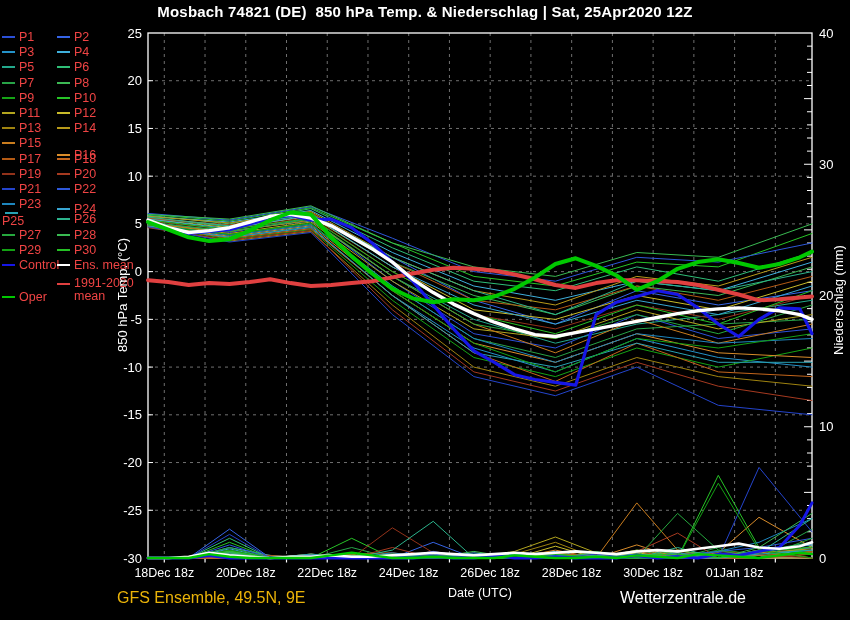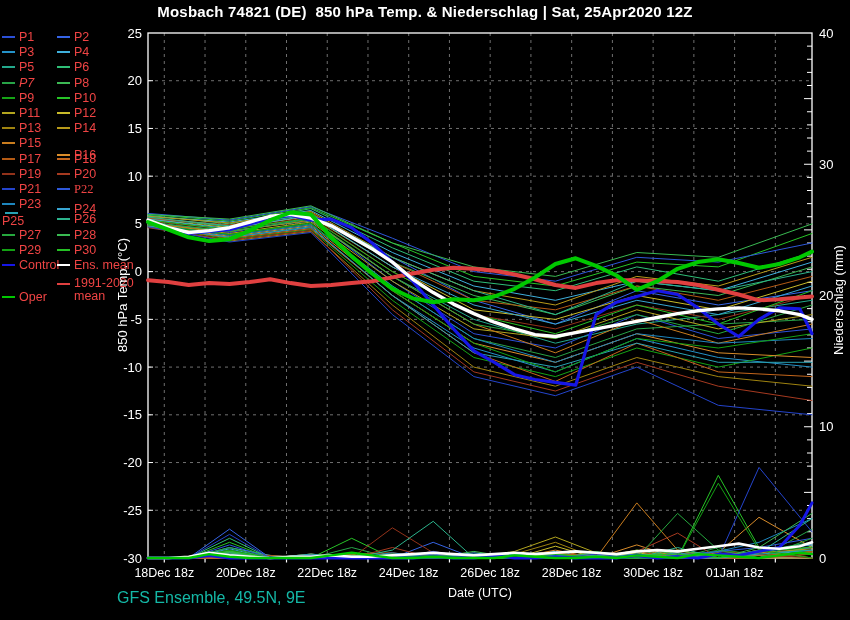--- a/index.html
+++ b/index.html
@@ -12,21 +12,21 @@
   .lg-sw{display:inline-block;width:13px;height:2px;margin-right:4px;flex:none;}
   .lg-lb{font-size:12.5px;color:#ef4444;line-height:14px;white-space:nowrap;}
   .lg-two{position:absolute;display:flex;align-items:flex-start;}
   .lg-two .lg-sw{margin-top:6px;}
   .lg-two .lg-lb{line-height:13px;}
   .vlabel{position:absolute;white-space:nowrap;font-size:13px;color:#fff;}
   #y-left-label{left:122px;top:295px;transform:translate(-50%,-50%) rotate(-90deg);}
   #y-right-label{left:838px;top:300px;transform:translate(-50%,-50%) rotate(-90deg);}
   #x-axis-title{position:absolute;left:380px;top:586px;width:200px;text-align:center;
        font-size:12.5px;color:#fff;}
-  #footer-left{position:absolute;left:117px;top:589px;font-size:16px;color:#14b8a6;}
+  #footer-left{position:absolute;left:117px;top:589px;font-size:16px;color:#eab308;}
   #footer-right{position:absolute;left:620px;top:589px;font-size:16px;color:#fff;}
   svg{position:absolute;left:0;top:0;}
 </style>
 </head>
 <body>
 
 <div id="app">
   <div id="chart-title">Mosbach 74821 (DE)  850 hPa Temp. &amp; Niederschlag | Sat, 25Apr2020 12Z</div>
 
   <div id="legend">
@@ -47,21 +47,21 @@
         <span class="lg-lb">P4</span>
       </div>
       <div class="lg-item" style="left: 2px; top: 60.4px;">
         <span class="lg-sw" style="background: rgb(35, 169, 140);"></span>
         <span class="lg-lb">P5</span>
       </div>
       <div class="lg-item" style="left: 57px; top: 60.4px;">
         <span class="lg-sw" style="background: rgb(47, 191, 119);"></span>
         <span class="lg-lb">P6</span>
       </div>
-      <div class="lg-item" style="left: 2px; top: 75.6px; font-style: italic;">
+      <div class="lg-item" style="left: 2px; top: 75.6px;">
         <span class="lg-sw" style="background: rgb(39, 163, 71);"></span>
         <span class="lg-lb">P7</span>
       </div>
       <div class="lg-item" style="left: 57px; top: 75.6px;">
         <span class="lg-sw" style="background: rgb(60, 185, 84);"></span>
         <span class="lg-lb">P8</span>
       </div>
       <div class="lg-item" style="left: 2px; top: 90.8px;">
         <span class="lg-sw" style="background: rgb(21, 164, 21);"></span>
         <span class="lg-lb">P9</span>
@@ -107,21 +107,21 @@
         <span class="lg-lb">P19</span>
       </div>
       <div class="lg-item" style="left: 57px; top: 166.8px; align-items: center;">
         <span class="lg-sw" style="background: rgb(166, 58, 32);"></span>
         <span class="lg-lb">P20</span>
       </div>
       <div class="lg-item" style="left: 2px; top: 182px;">
         <span class="lg-sw" style="background: rgb(36, 68, 204);"></span>
         <span class="lg-lb">P21</span>
       </div>
-      <div class="lg-item" style="left: 57px; top: 182px; font-family: Liberation Serif, serif;">
+      <div class="lg-item" style="left: 57px; top: 182px;">
         <span class="lg-sw" style="background: rgb(46, 88, 218);"></span>
         <span class="lg-lb">P22</span>
       </div>
       <div class="lg-item" style="left: 2px; top: 197.2px;">
         <span class="lg-sw" style="background: rgb(30, 134, 190);"></span>
         <span class="lg-lb">P23</span>
       </div>
       <div class="lg-item" style="left: 57px; top: 202px;">
         <span class="lg-sw" style="background: rgb(56, 166, 210);"></span>
         <span class="lg-lb">P24</span>
@@ -353,13 +353,14 @@
       <polyline points="148.0,222.0 168.4,228.7 188.7,233.5 209.1,231.5 229.5,229.6 249.8,223.9 270.2,218.2 290.6,215.3 310.9,220.1 331.3,219.1 351.7,227.7 372.0,243.0 392.4,262.1 412.8,281.2 433.2,305.0 453.5,328.9 473.9,350.9 494.3,362.3 514.6,374.7 535.0,379.5 555.4,382.4 575.7,385.2 596.1,314.6 616.5,302.2 636.8,296.5 657.2,290.7 677.6,294.5 697.9,307.9 718.3,324.1 738.7,336.5 759.0,319.4 779.4,307.9 799.8,308.9 812.0,333.7" fill="none" stroke="#1616e6" stroke-width="3.2" stroke-linejoin="round" stroke-linecap="round"></polyline>
       <polyline points="148.0,220.1 168.4,227.7 188.7,232.5 209.1,230.6 229.5,227.7 249.8,222.0 270.2,216.3 290.6,214.4 310.9,218.2 331.3,225.8 351.7,237.3 372.0,248.7 392.4,262.1 412.8,279.3 433.2,292.6 453.5,304.1 473.9,313.6 494.3,322.2 514.6,328.9 535.0,334.6 555.4,336.5 575.7,332.7 596.1,328.9 616.5,325.1 636.8,321.3 657.2,317.5 677.6,313.6 697.9,310.8 718.3,308.9 738.7,307.9 759.0,308.9 779.4,310.8 799.8,314.6 812.0,319.4" fill="none" stroke="#ffffff" stroke-width="3.4" stroke-linejoin="round" stroke-linecap="round"></polyline>
       <polyline points="148.0,222.0 168.4,229.6 188.7,237.3 209.1,241.1 229.5,239.2 249.8,230.6 270.2,220.1 290.6,212.5 310.9,214.4 331.3,237.3 351.7,256.4 372.0,273.5 392.4,288.8 412.8,298.4 433.2,302.2 453.5,299.3 473.9,300.3 494.3,296.5 514.6,288.8 535.0,277.4 555.4,264.0 575.7,258.3 596.1,265.9 616.5,275.5 636.8,289.8 657.2,281.2 677.6,268.8 697.9,262.1 718.3,259.2 738.7,263.0 759.0,267.8 779.4,264.0 799.8,257.3 812.0,251.6" fill="none" stroke="#00c800" stroke-width="4" stroke-linejoin="round" stroke-linecap="round"></polyline>
     </svg>
 
   <div id="y-left-label" class="vlabel">850 hPa Temp. (°C)</div>
   <div id="y-right-label" class="vlabel">Niederschlag (mm)</div>
   <div id="x-axis-title">Date (UTC)</div>
 
   <div id="footer-left">GFS Ensemble, 49.5N, 9E</div>
+  <div id="footer-right">Wetterzentrale.de</div>
 </div>
 
 </body></html>

